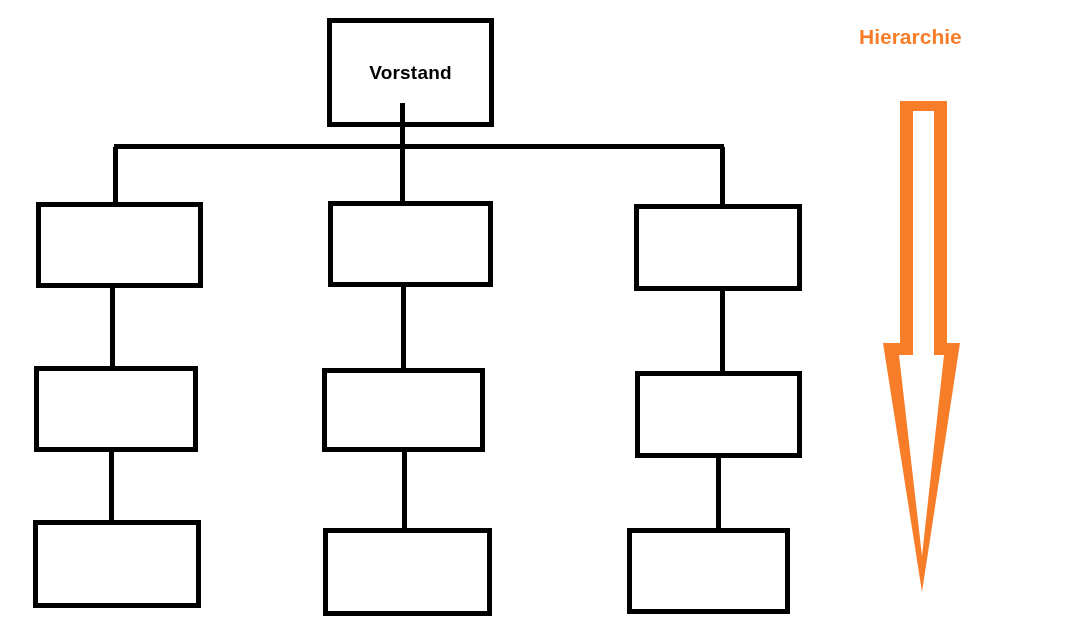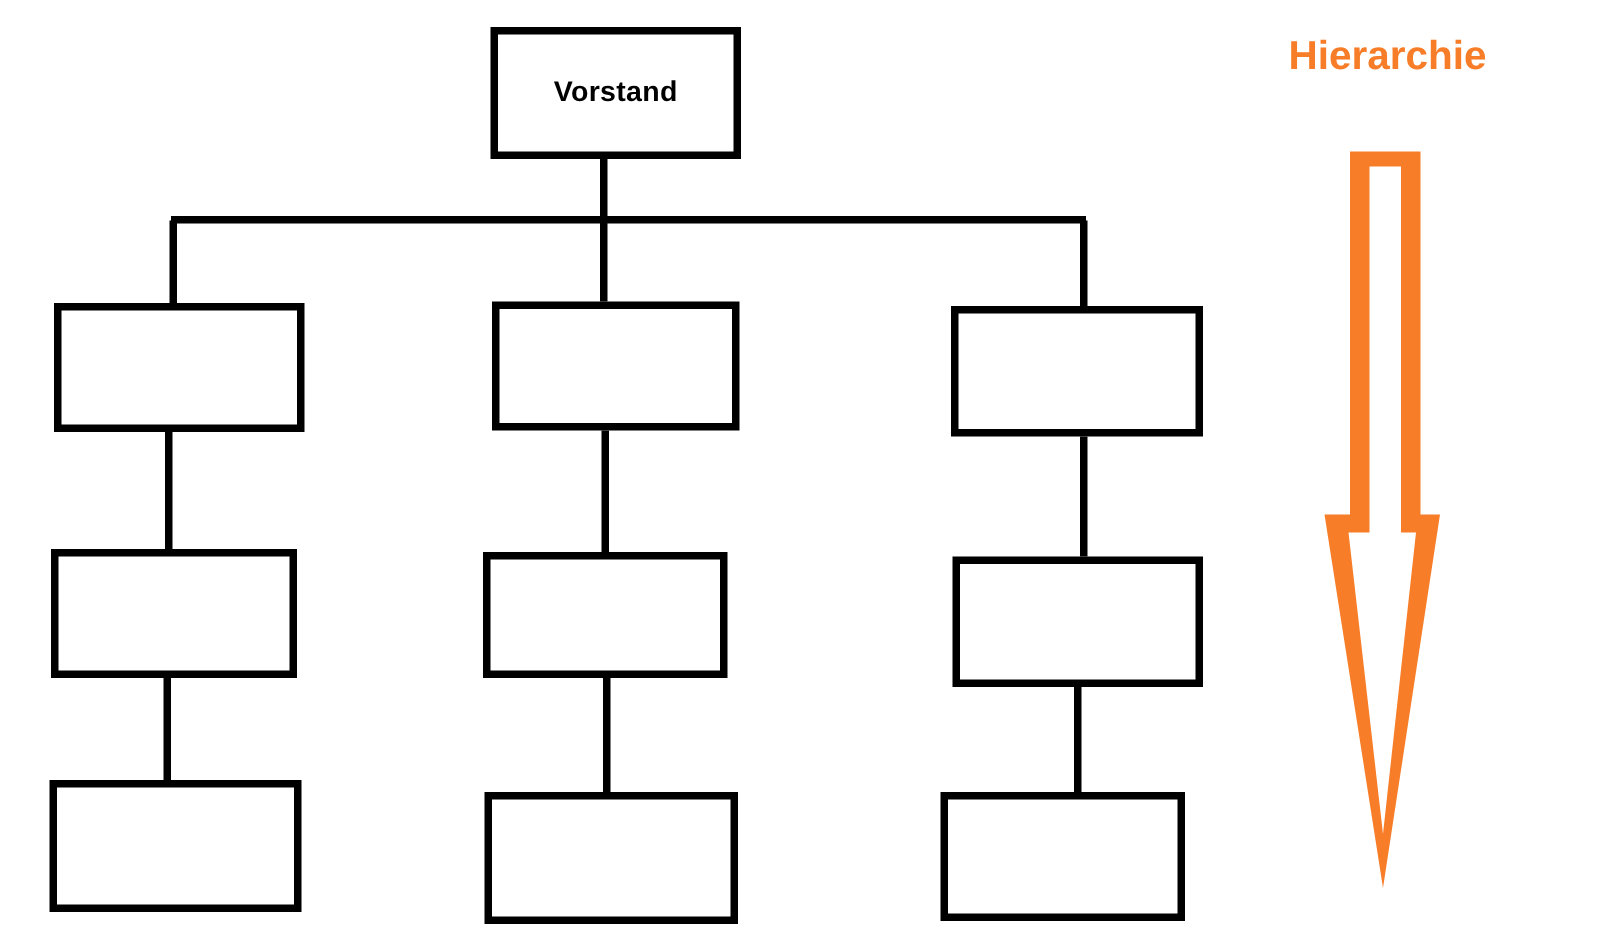--- a/index.html
+++ b/index.html
@@ -29,41 +29,41 @@
   }
   .line {
     position: absolute;
     background: var(--line, #000000);
   }
   .legend {
     position: absolute;
     left: 859px;
     top: 20px;
     font-weight: bold;
-    font-size: 27px;
+    font-size: 21px;
     line-height: 34px;
     color: var(--accent, #F77D28);
     white-space: nowrap;
   }
   .arrow-svg {
     position: absolute;
     left: 0;
     top: 0;
     pointer-events: none;
   }
   .arrow-path {
     fill: var(--accent, #F77D28);
   }
 </style>
 </head>
 <body>
 
 <div class="canvas">
 
-  <div class="box" style="left:327px; top:18px; width:167px; height:88px">
+  <div class="box" style="left:327px; top:18px; width:167px; height:109px">
     <span class="box-label">Vorstand</span>
   </div>
 
   <div class="line" style="left:400px; top:103px; width:5px; height:45px"></div>
   <div class="line" style="left:114px; top:144px; width:610px; height:5px"></div>
   <div class="line" style="left:113px; top:147px; width:5px; height:57px"></div>
   <div class="line" style="left:400px; top:147px; width:5px; height:56px"></div>
   <div class="line" style="left:720px; top:147px; width:5px; height:59px"></div>
 
   <div class="line" style="left:110px; top:286px; width:5px; height:82px"></div>

